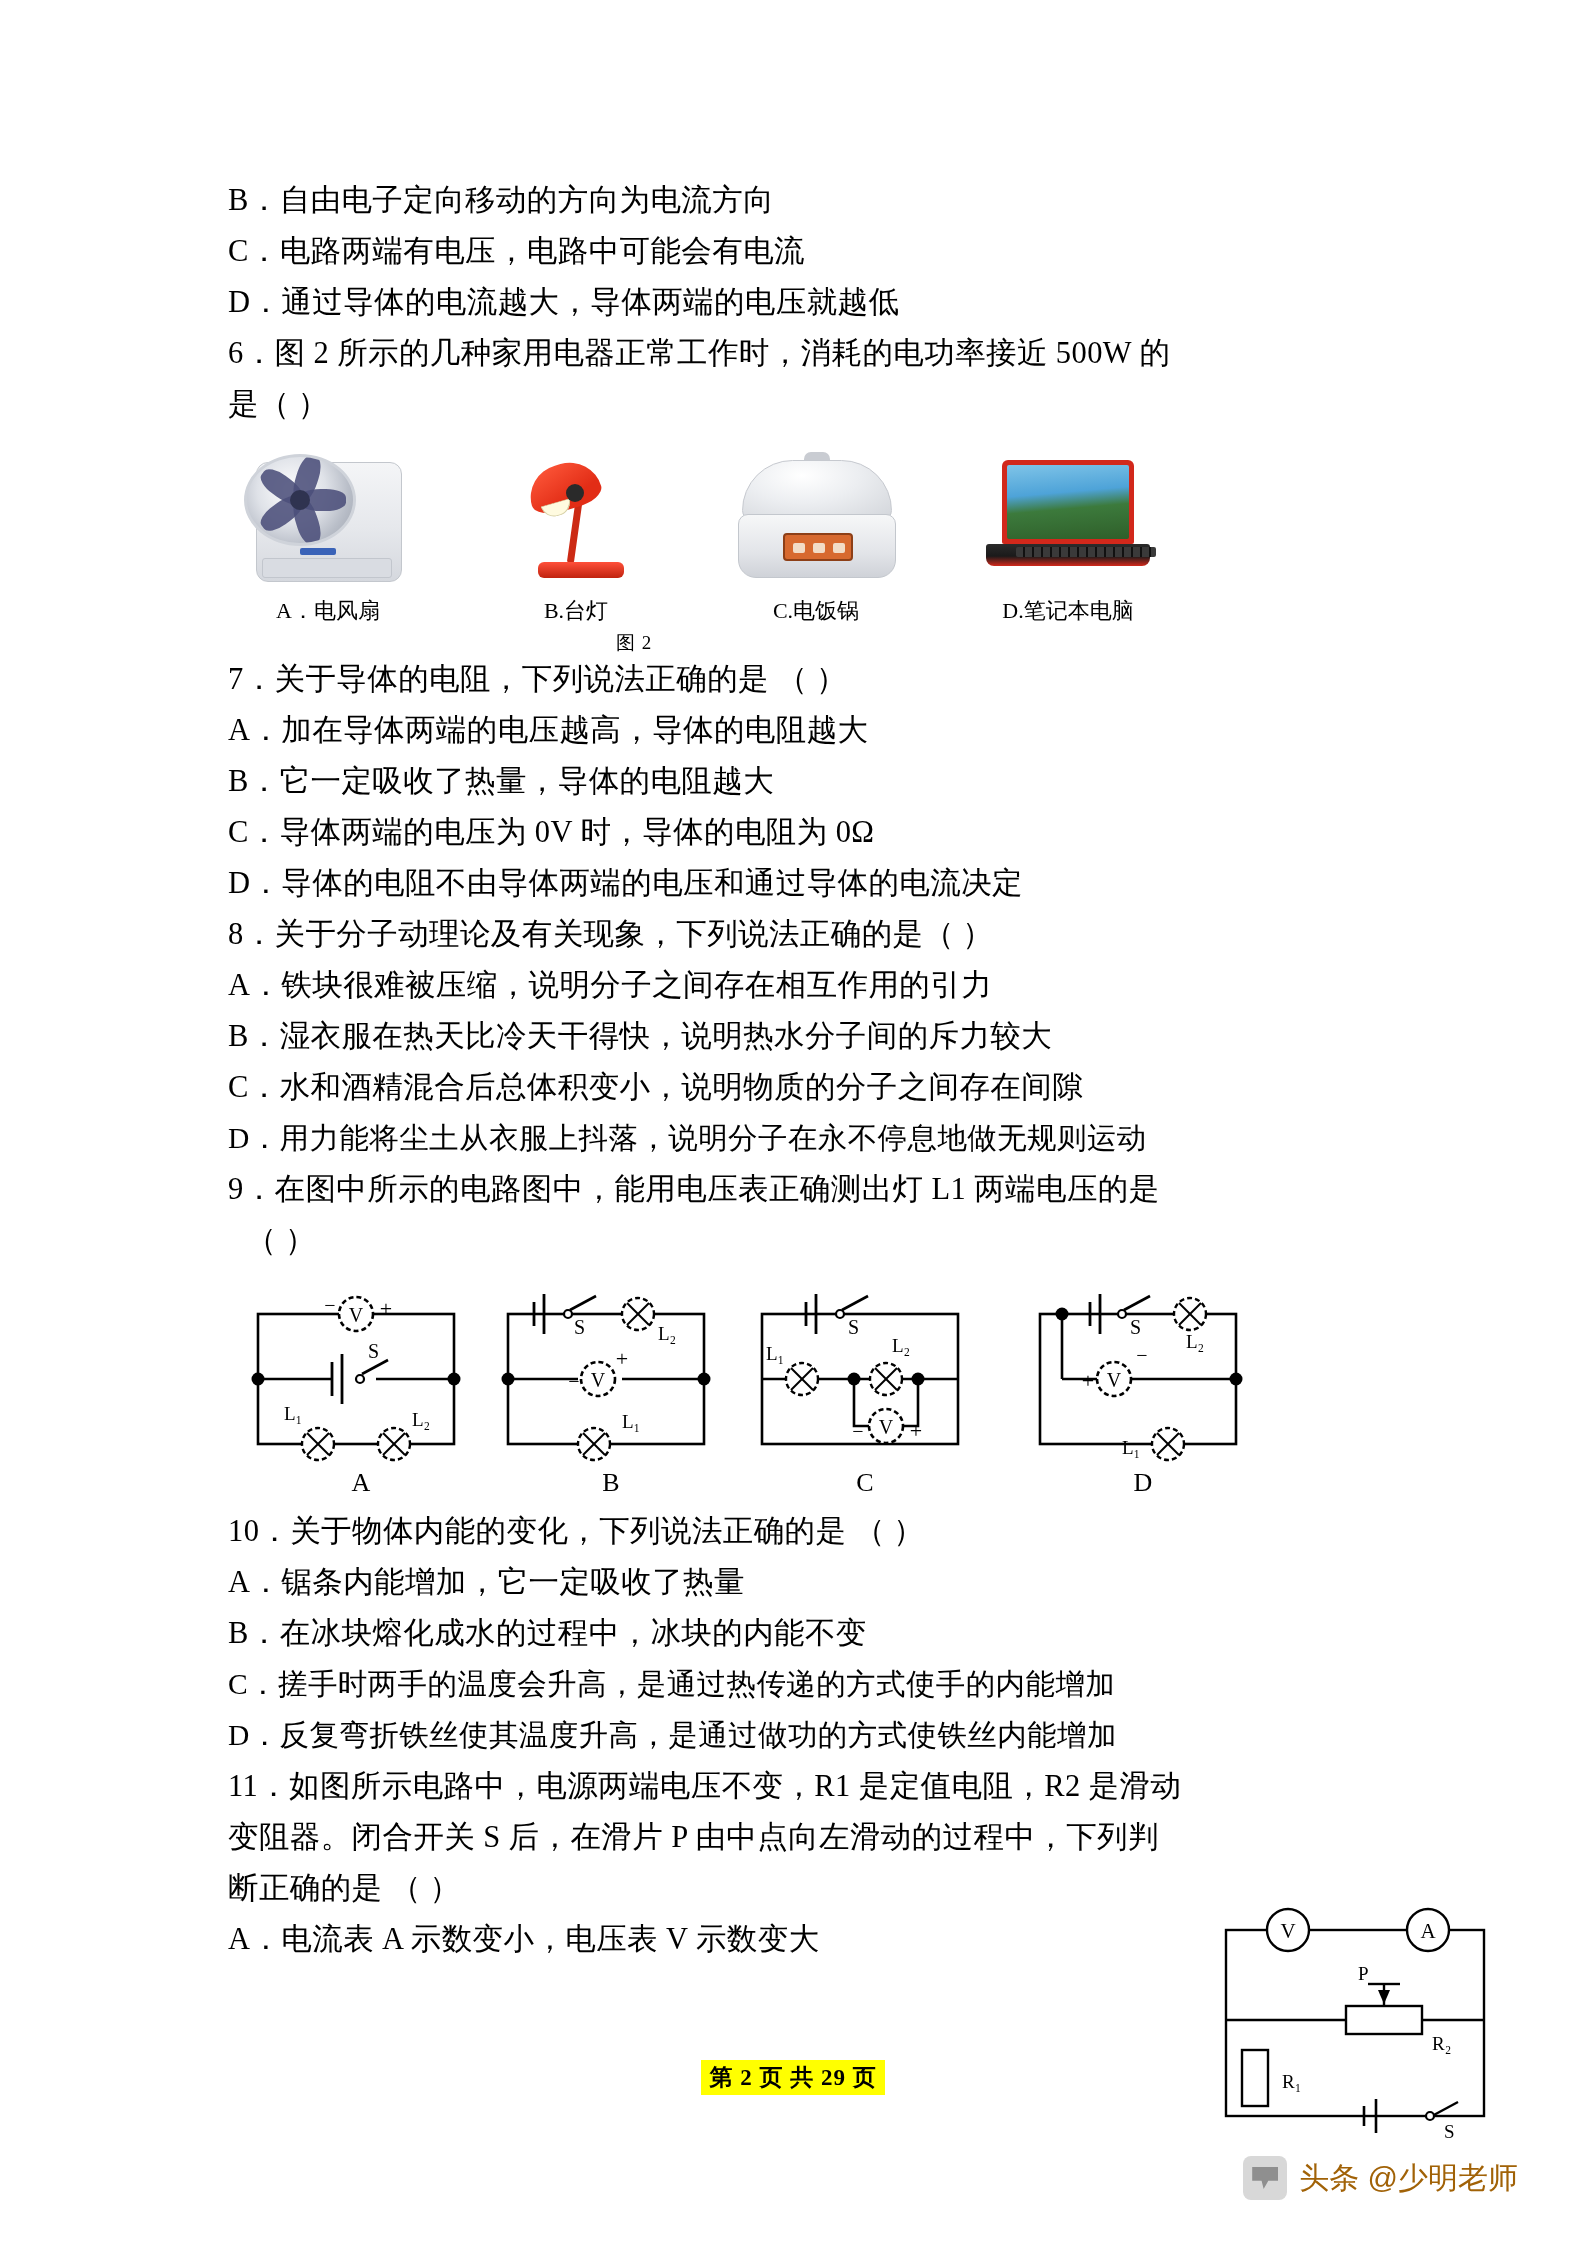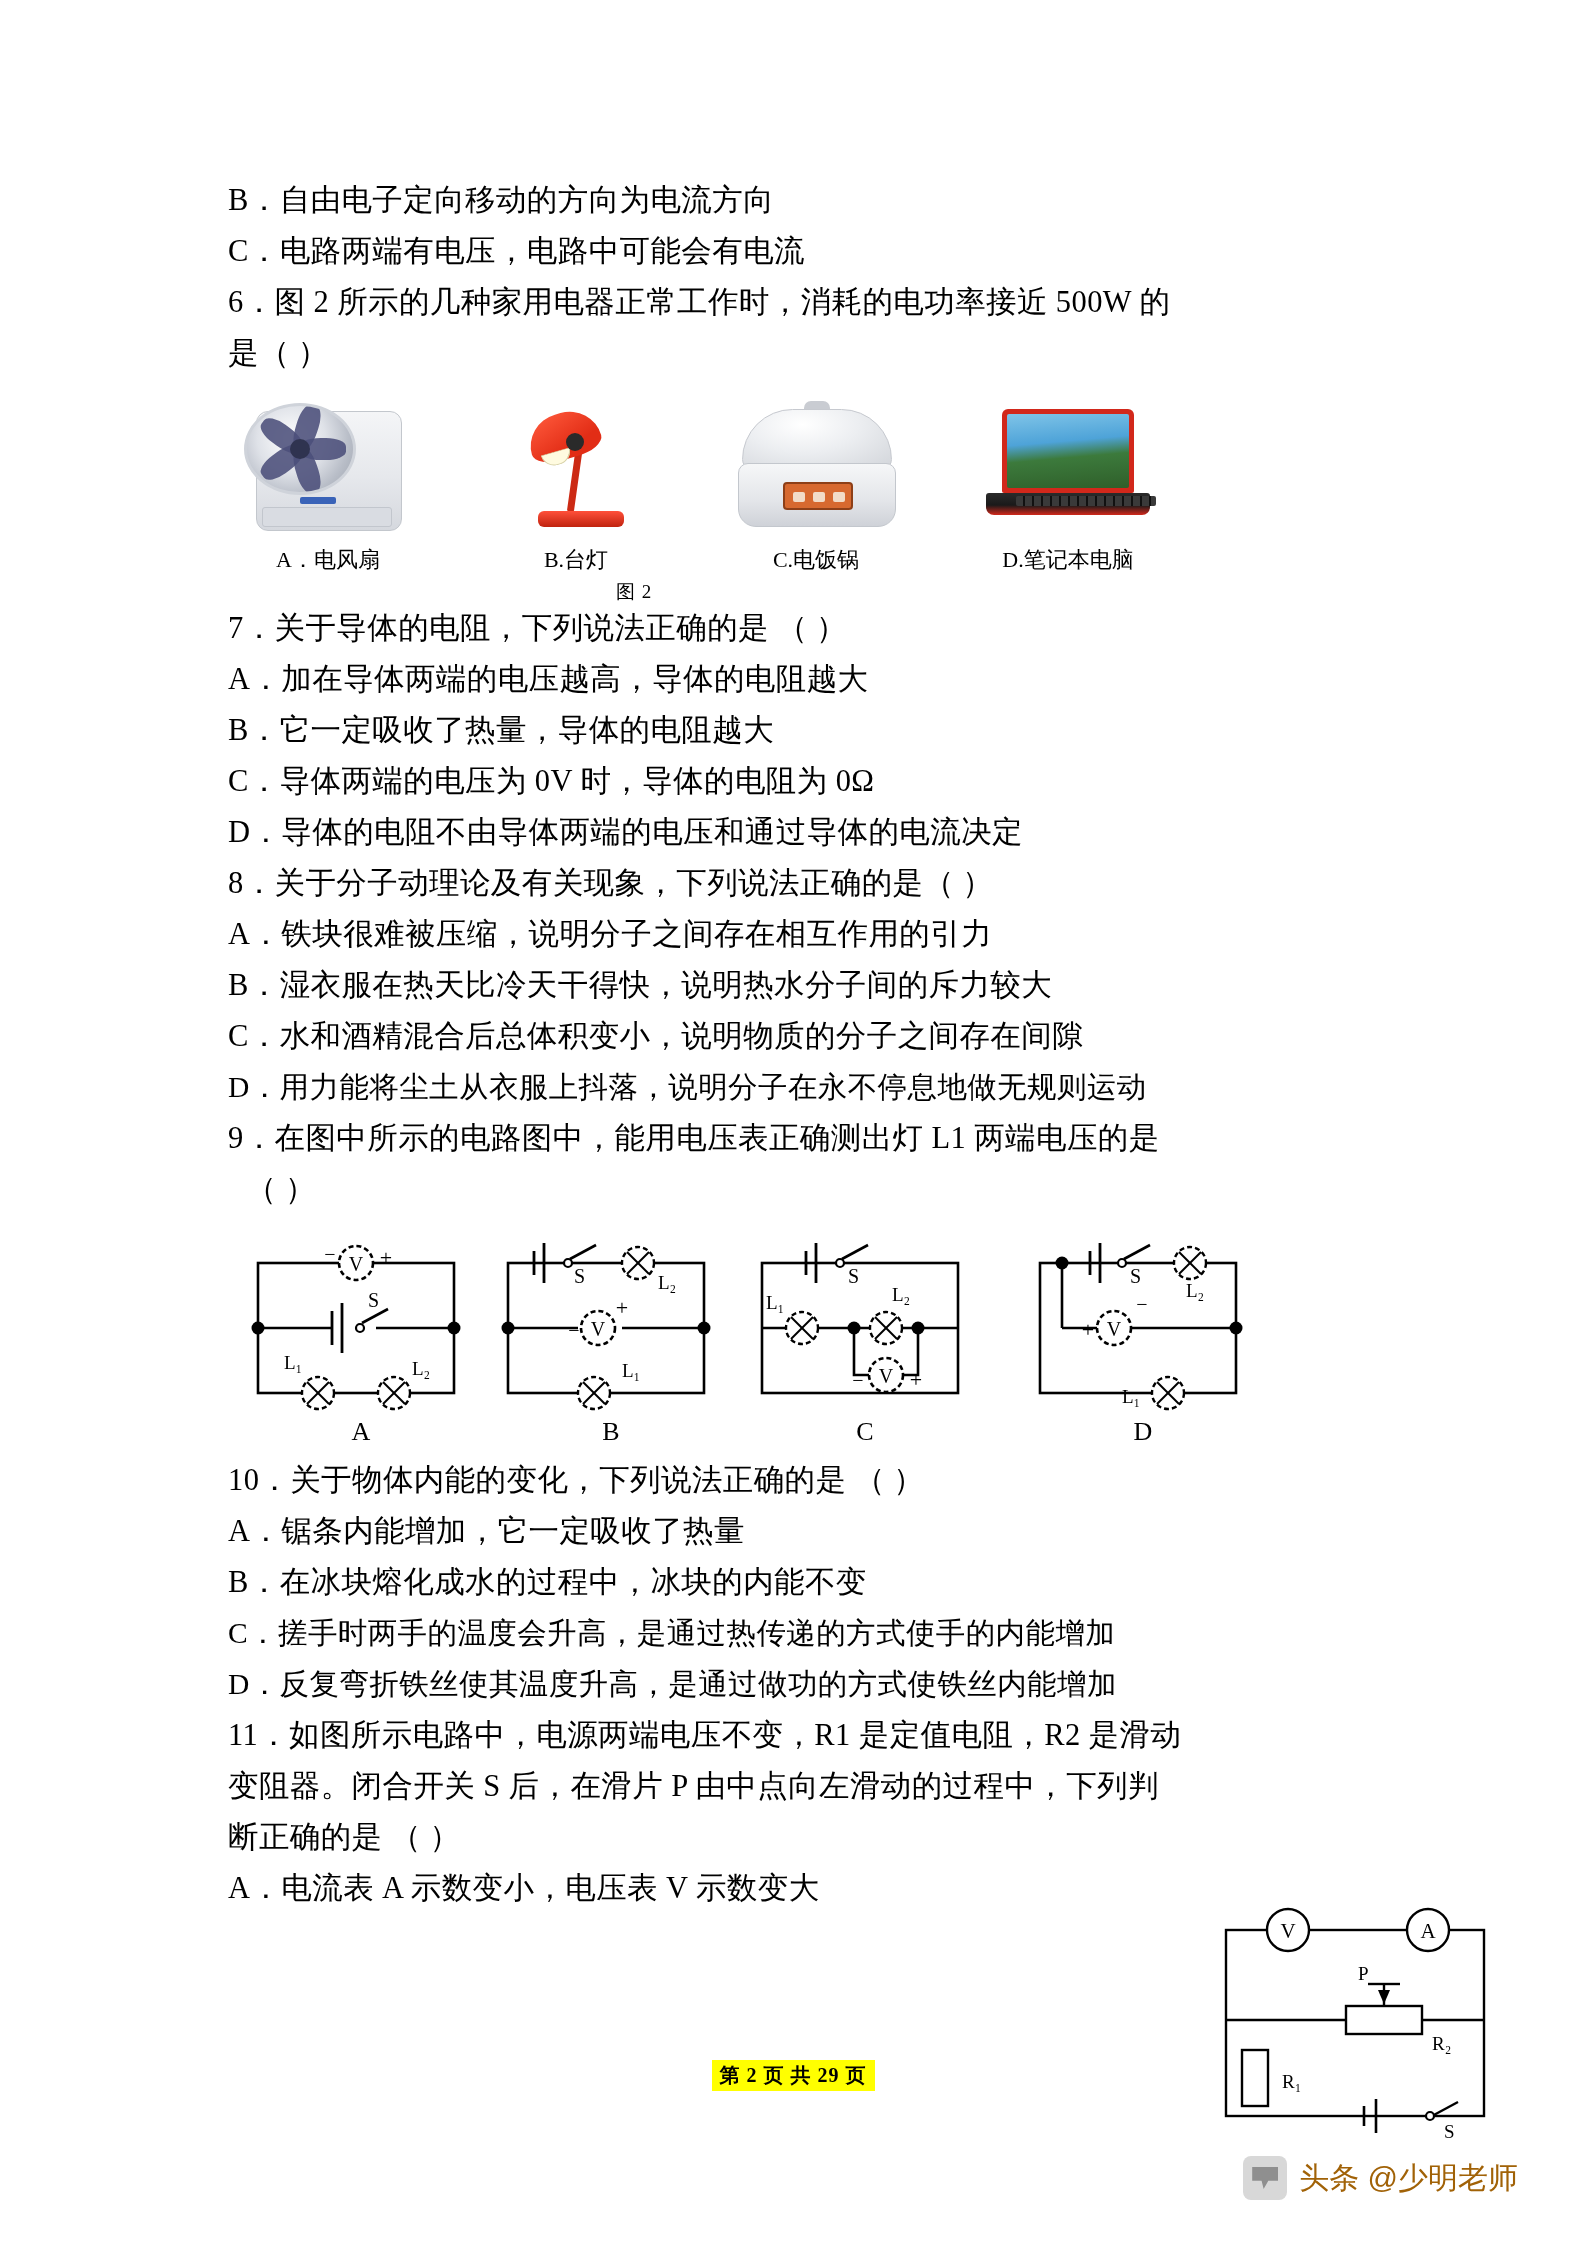--- a/index.html
+++ b/index.html
@@ -231,21 +231,21 @@
   .footer {
     position: absolute;
     left: 0;
     top: 2060px;
     width: 1586px;
     text-align: center;
   }
   .footer-inner {
     display: inline-block;
     background: #ffff00;
-    font-size: 20px;
+    font-size: 23px;
     font-weight: bold;
     padding: 2px 8px;
     letter-spacing: 1px;
     font-family: "Liberation Serif","DejaVu Serif",serif;
   }
 
   .watermark {
     position: absolute;
     right: 56px;
     bottom: 44px;
@@ -277,20 +277,21 @@
 </style>
 </head>
 <body>
 
 <div class="page">
 
   <div class="content">
 
     <div class="qline">B．自由电子定向移动的方向为电流方向</div>
     <div class="qline">C．电路两端有电压，电路中可能会有电流</div>
+    <div class="qline">D．通过导体的电流越大，导体两端的电压就越低</div>
 
     <div class="qline">6．图 2 所示的几种家用电器正常工作时，消耗的电功率接近 500W 的</div>
     <div class="qline">是（        ）</div>
 
     <div class="fig2-block">
 
       <div class="appliance" style="left:0px;">
         <div class="img">
           <div class="fan-body"></div>
           <div class="fan-grill">

